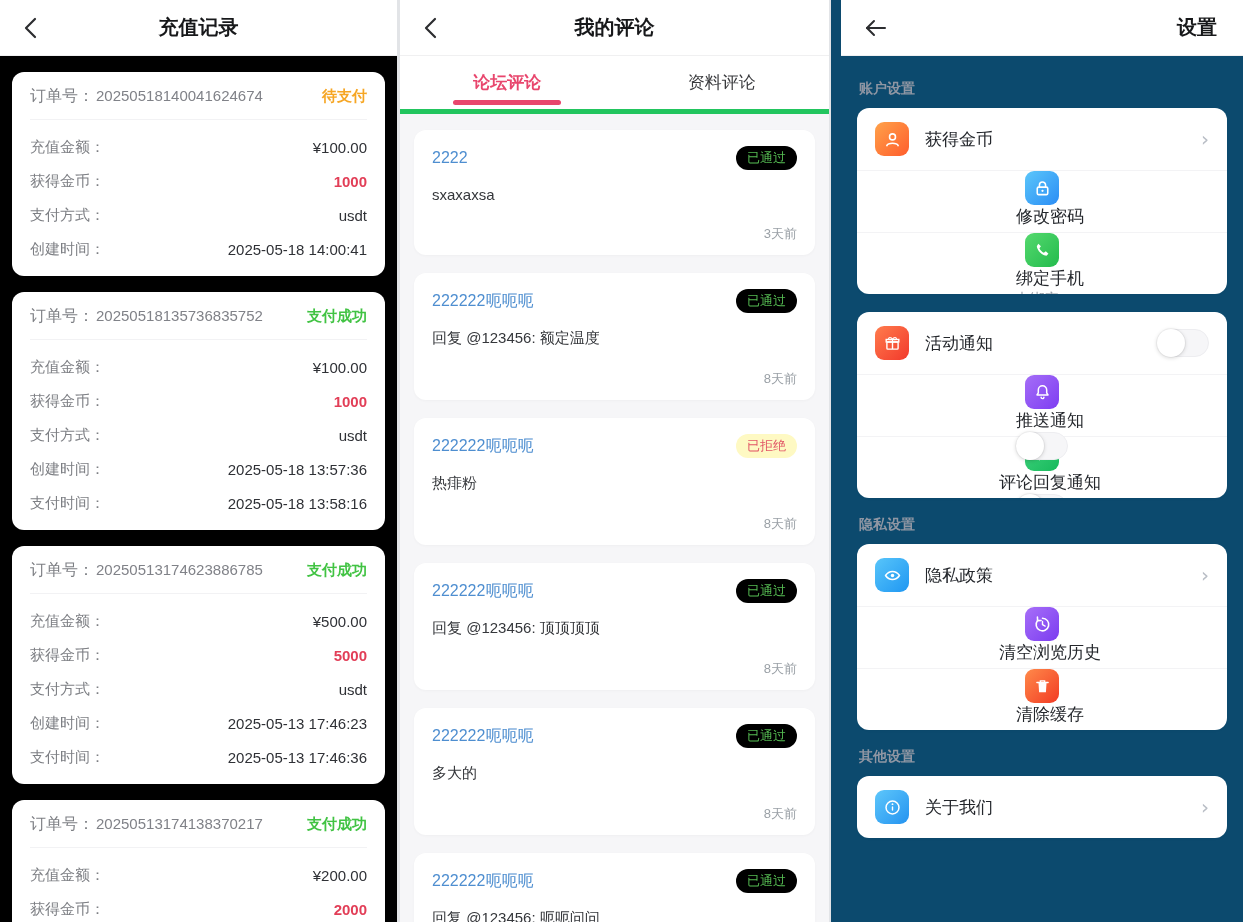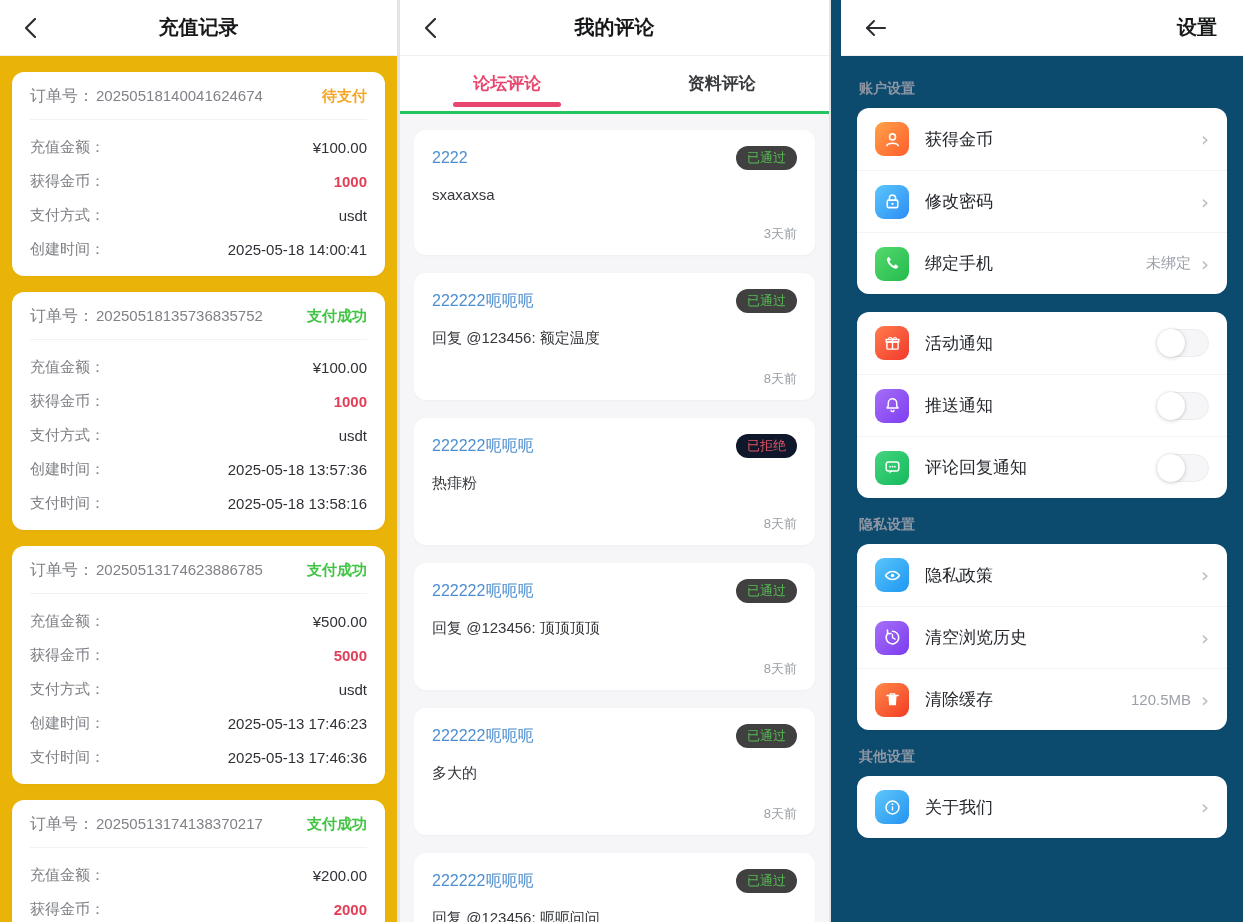--- a/index.html
+++ b/index.html
@@ -1,20 +1,20 @@
 <!DOCTYPE html>
 <html><head>
 <meta charset="utf-8">
 <style>
   * { margin:0; padding:0; box-sizing:border-box; }
   html,body { width:1243px; height:922px; overflow:hidden; background:#e9eaec;
     font-family:"Liberation Sans","DejaVu Sans",sans-serif; }
   .app { display:flex; width:1243px; height:922px; }
   .panel { height:922px; overflow:hidden; position:relative; }
-  .p1 { width:397px; background:#eab308; }
+  .p1 { width:397px; background:#000000; }
   .p2 { width:429px; background:#f6f6f8; }
   .p3 { width:412px; background:#0c4a6e;padding-left:10px; }
   .vdiv { background:#e2e4e7; height:922px; }
   .vdiv.d1 { width:3px; } .vdiv.d2 { width:2px; }
 
   
   .hdr { height:56px; background:#fff; display:flex; align-items:center; position:relative;
     border-bottom:1px solid #f0f0f1; }
   .hdr .back { position:absolute; left:18px; top:0; height:56px; display:flex; align-items:center;
     cursor:pointer; padding:0 6px; }
@@ -31,44 +31,44 @@
   .rc-no { color:#808288; font-size:15px; margin-left:2px; }
   .rc-status { font-size:15px; font-weight:700; }
   .st-pending { color:#f6a624; }
   .st-success { color:#41c343; }
   .kv { display:flex; justify-content:space-between; align-items:center; height:34px;gap:6px; }
   .kv .k { color:#7d7f84; font-size:15px; }
   .kv .v { color:#2f3136; font-size:15px; }
   .kv .v.coin { color:#e23e57; font-weight:700; }
 
   
-  .tabs { height:58px; background:#fff; display:flex; border-bottom:3px solid #22c55e;text-align:right; }
+  .tabs { height:58px; background:#fff; display:flex; border-bottom:5px solid #22c55e;text-align:right; }
   .tab { flex:1; display:flex; align-items:center; justify-content:center; position:relative;
-    font-size:17px; color:#3a3b3e; cursor:pointer;font-weight:bold; }
+    font-size:17px; color:#3a3b3e; cursor:pointer; }
   .tab.active { color:#e8466d; font-weight:700; }
   .tab.active .underline { position:absolute; bottom:4px; left:50%; transform:translateX(-50%);
     width:108px; height:5px; border-radius:3px; background:#e8466d; }
   .p2 .body { padding:16px 14px; }
   .cm-card { background:#fff; border-radius:12px; padding:16px 18px 12px; margin-bottom:18px;
     box-shadow:0 1px 3px rgba(0,0,0,.03); }
   .cm-top { display:flex; justify-content:space-between; align-items:center; margin-bottom:16px; }
   .cm-title { color:#4e8ed0; font-size:16px; cursor:pointer; }
   .badge { font-size:13px; padding:3px 11px; border-radius:12px; }
-  .badge-approved { color:#55bb52; background:#404040; }
-  .badge-rejected { color:#e15566; background:#0f172a; }
+  .badge-approved { color:#55bb52; background:#000000; }
+  .badge-rejected { color:#e15566; background:#fef9c3; }
   .cm-content { color:#35373b; font-size:15px; margin-bottom:22px; }
   .cm-time { text-align:right; color:#9aa0a6; font-size:13px; }
 
   
   .p3 .body { padding:12px 16px; }
   .sec-label { color:#8f96a3; font-size:14px; font-weight:600; margin:12px 2px 10px; }
   .group { background:#fff; border-radius:12px; overflow:hidden;
     box-shadow:0 1px 3px rgba(0,0,0,.03); margin-bottom:18px; }
   .srow { display:flex; align-items:center; height:62px; padding:0 18px; cursor:pointer; }
-  .srow + .srow { border-top:1px solid #f3f3f5; }
+  .srow + .srow { border-top:1px solid #f3f3f5;flex-direction:column; }
   .ic { width:34px; height:34px; border-radius:9px; display:flex; align-items:center;
     justify-content:center; flex:none; }
   .ic svg { width:21px; height:21px; }
   .ic-user    { background:linear-gradient(135deg,#ffa24a,#ff5d2c); }
   .ic-lock    { background:linear-gradient(135deg,#5bc6fa,#2b8df5); }
   .ic-phone   { background:linear-gradient(135deg,#55d96e,#23bb4d); }
   .ic-bell    { background:linear-gradient(135deg,#a56ef7,#7e3df2); }
   .ic-gift    { background:linear-gradient(135deg,#ff7c4d,#f2392b); }
   .ic-chat    { background:linear-gradient(135deg,#43d57f,#17b95c); }
   .ic-eye     { background:linear-gradient(135deg,#58c5fa,#1f97f2); }

